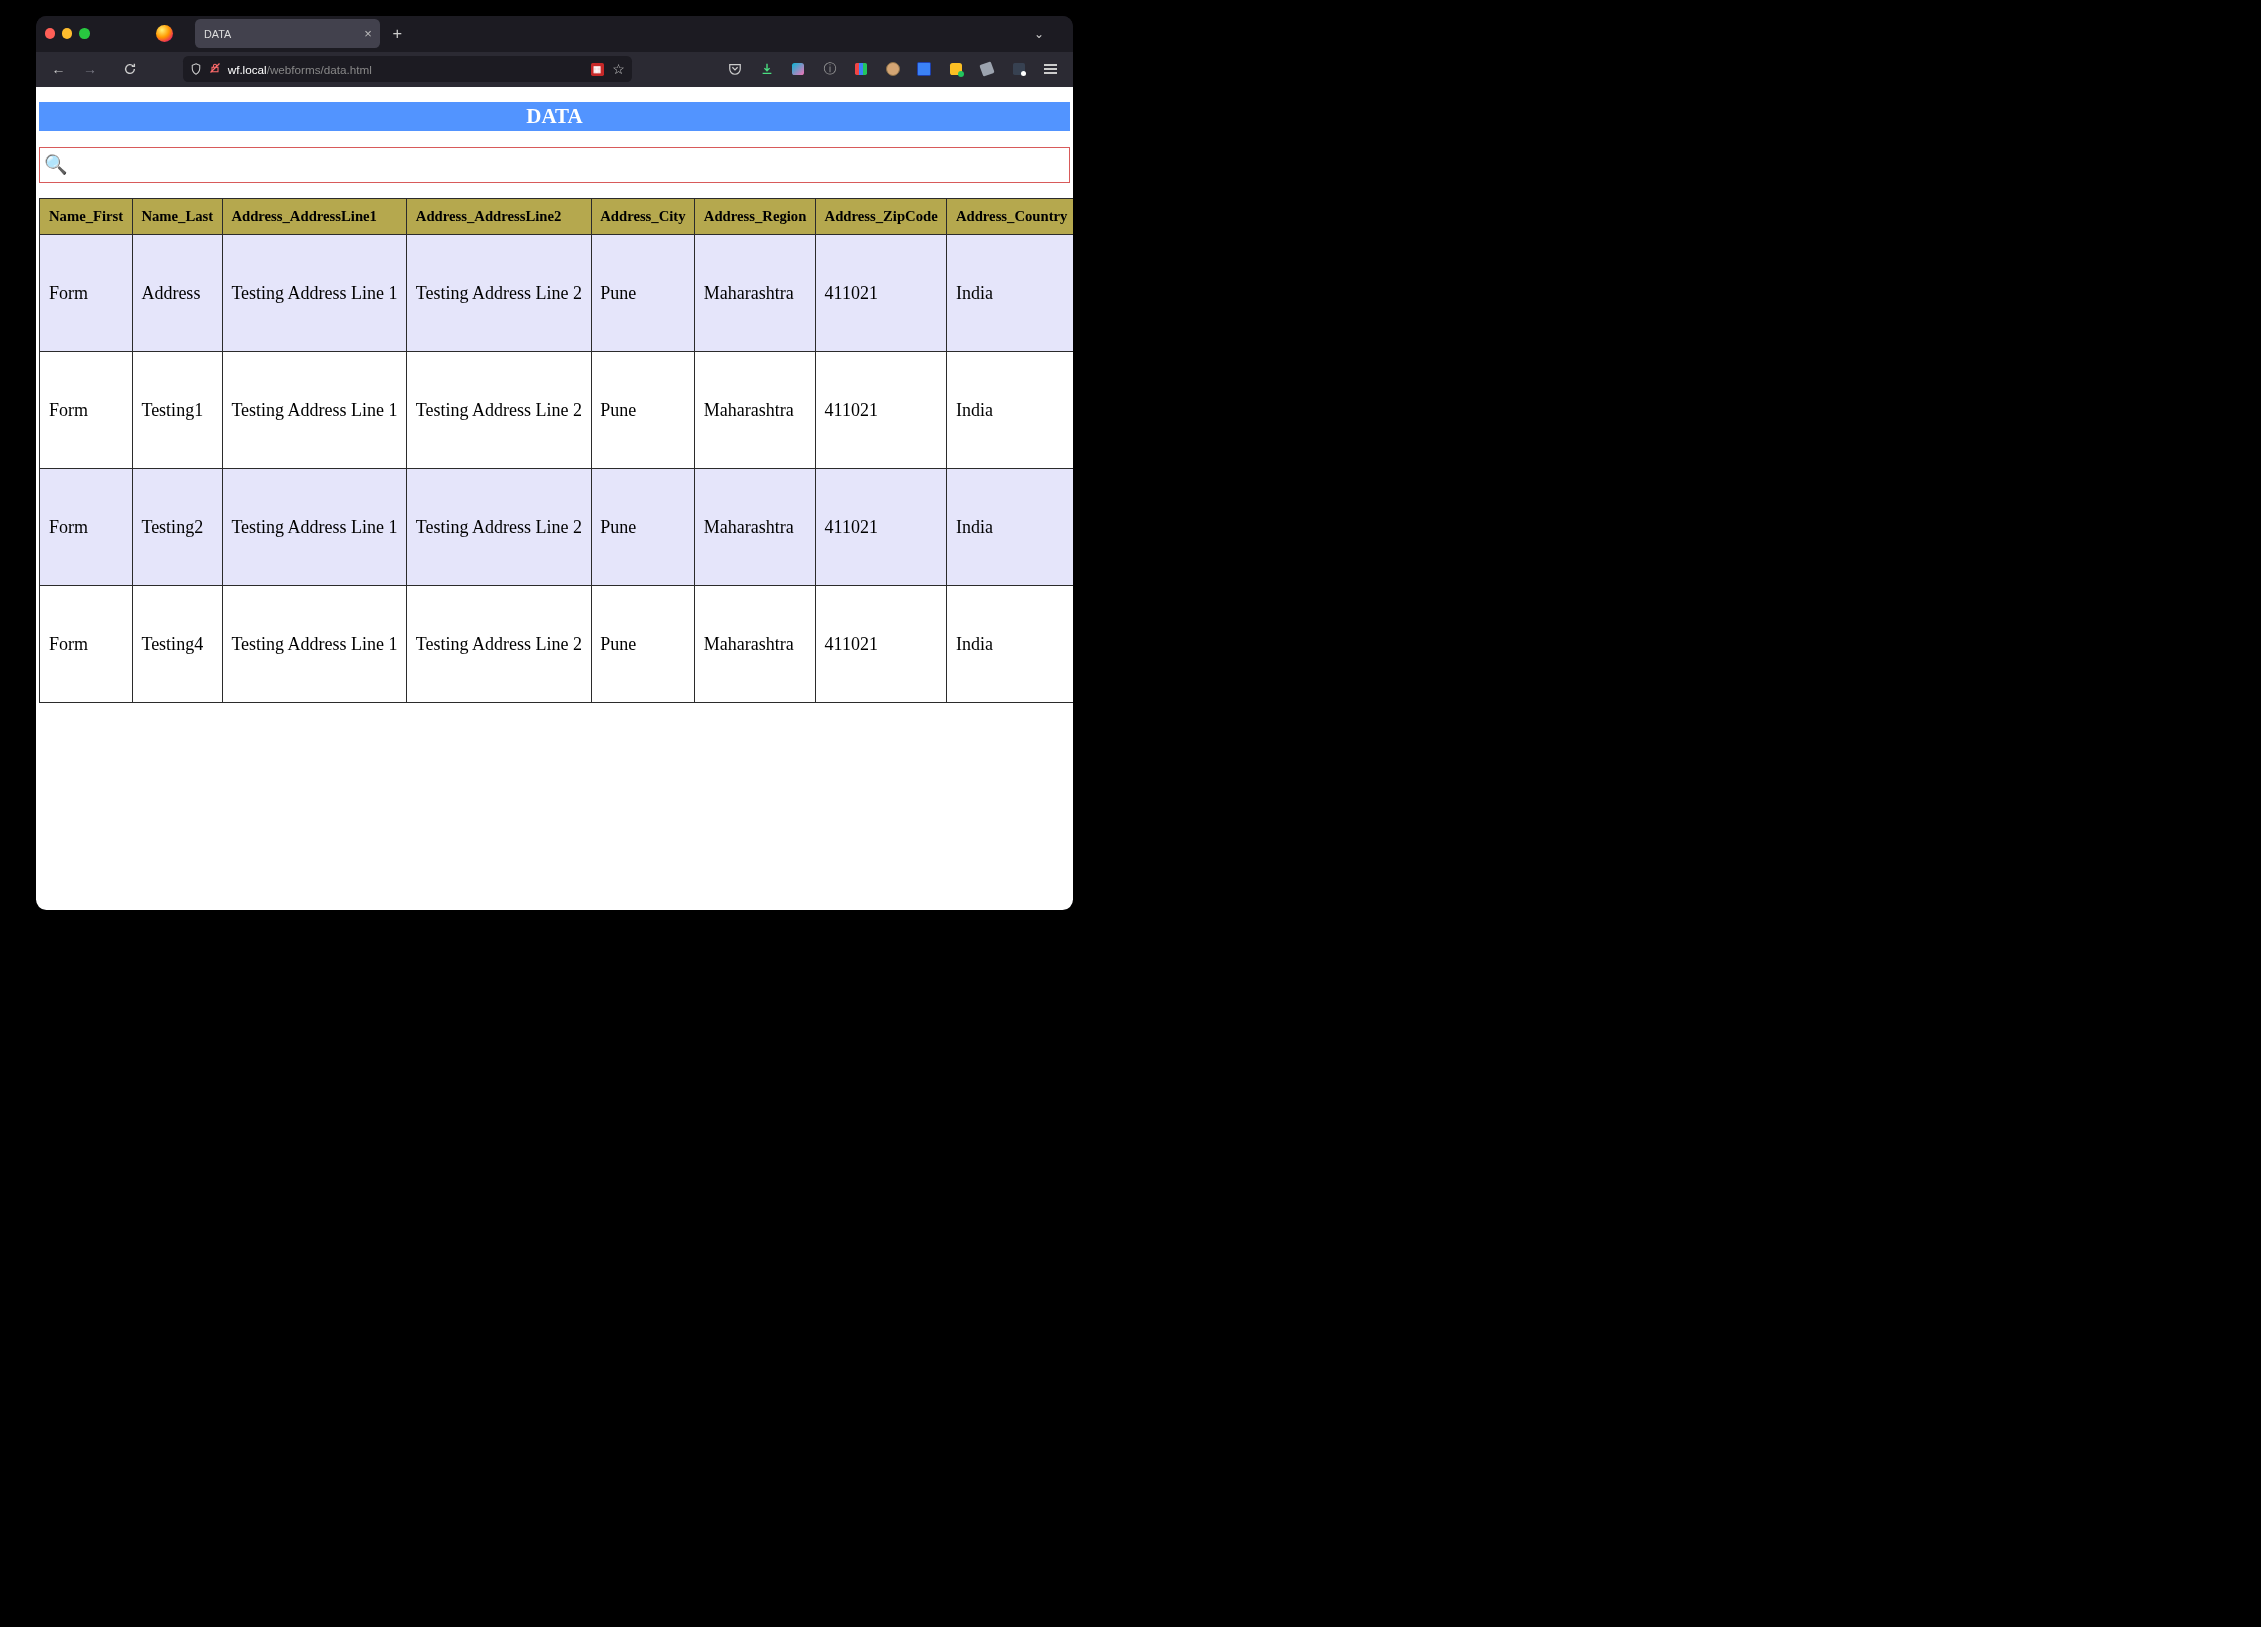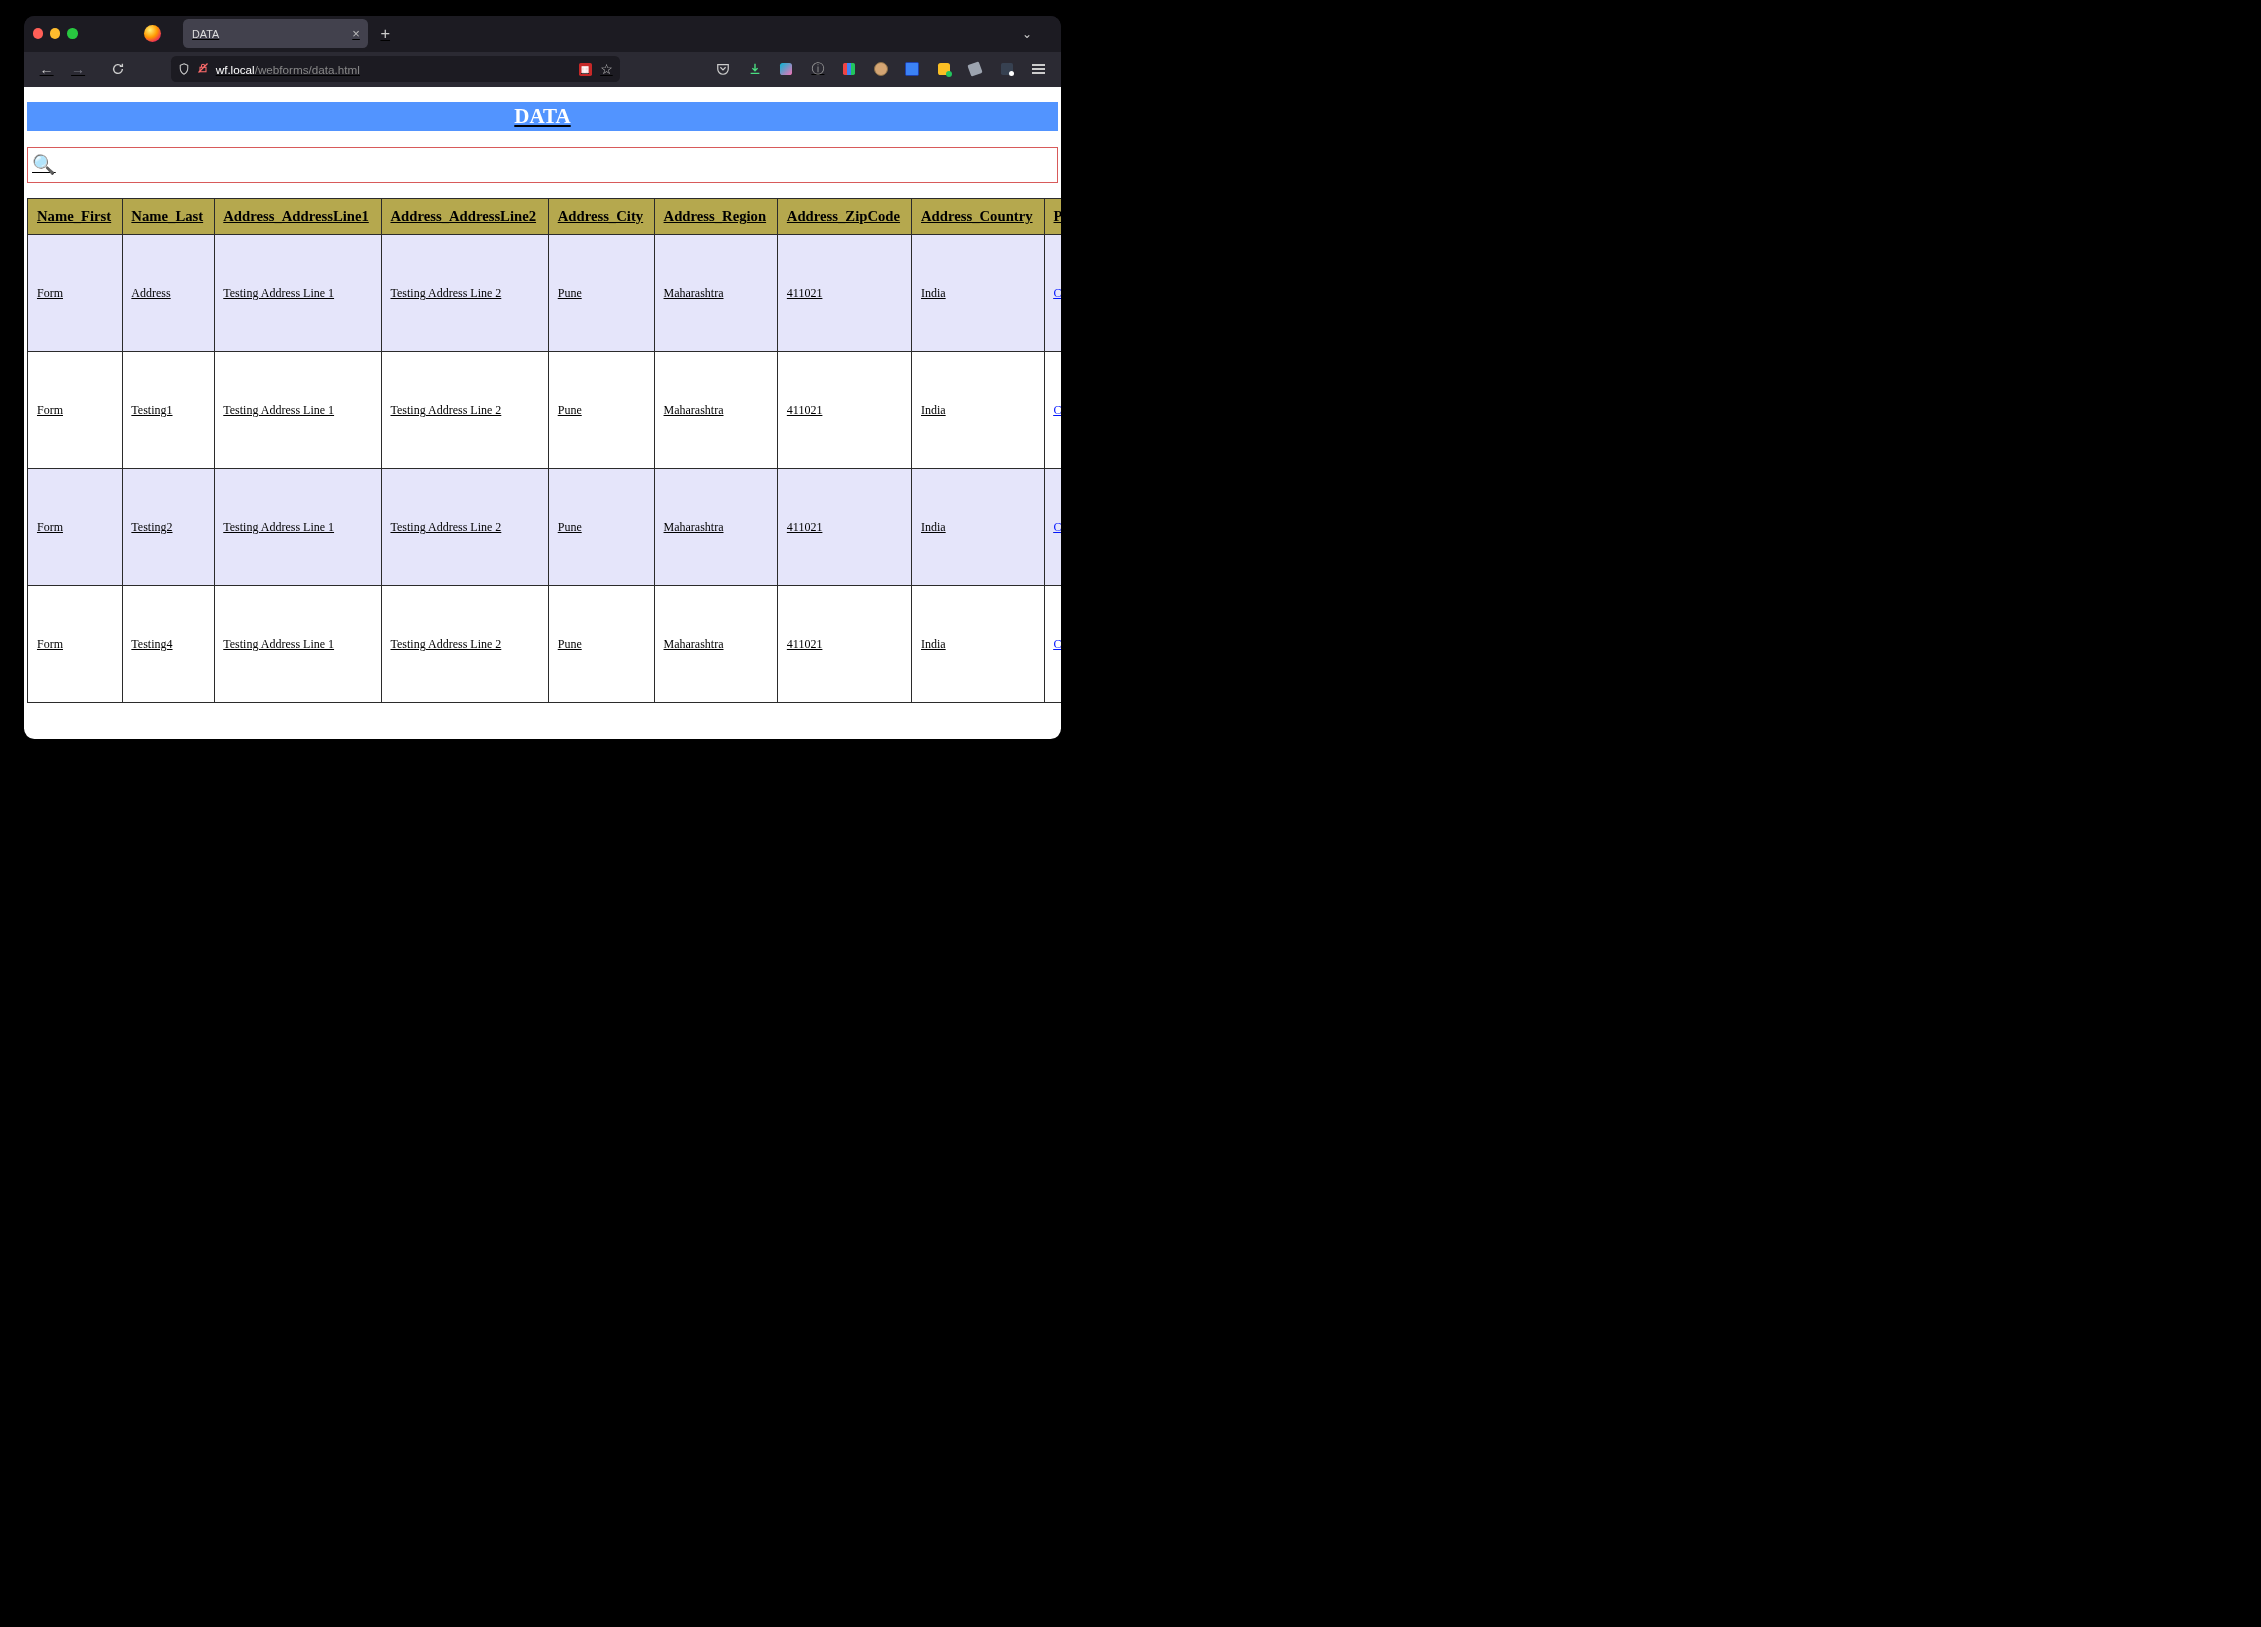--- a/index.html
+++ b/index.html
@@ -7,30 +7,29 @@
     background: #000;
     font-family: "Times New Roman", Times, serif;
     font-size: 15.5px;
     width: 1131px;
     height: 814px;
     overflow: hidden;
   }
   .browser-window {
     position: absolute;
     top: 15.5px;
-    left: 24px;
+    left: 36px;
     width: 1037px;
-    height: 723px;
+    height: 894px;
     background: #1c1b22;
     border-radius: 10.4px;
     overflow: hidden;
     box-shadow: 0 0 17.3px rgba(0,0,0,0.6);
     display: flex;
     flex-direction: column;
-    text-decoration: underline;
   }
   
   .tab-strip {
     height: 36px;
     background: #1c1b22;
     display: flex;
     align-items: center;
     padding-left: 8.6px;
     position: relative;
   }
@@ -177,21 +176,21 @@
     font-family:"Times New Roman", serif;
   }
   .datagrid th{
     background:#b5a84e;
     font-weight:bold;
     height:36px;
     font-size:14.7px;
   }
   .datagrid td{
     height:117px;
-    font-size:12px;
+    font-size:18px;
   }
   .datagrid tbody tr:nth-child(odd) td { background:#e5e5fa; }
   .datagrid tbody tr:nth-child(even) td { background:#fff; }
   .phone-link{ color:#0014ff; text-decoration:underline; }
 
 </style>
 </head>
 <body>
 
 <div class="browser-window">

